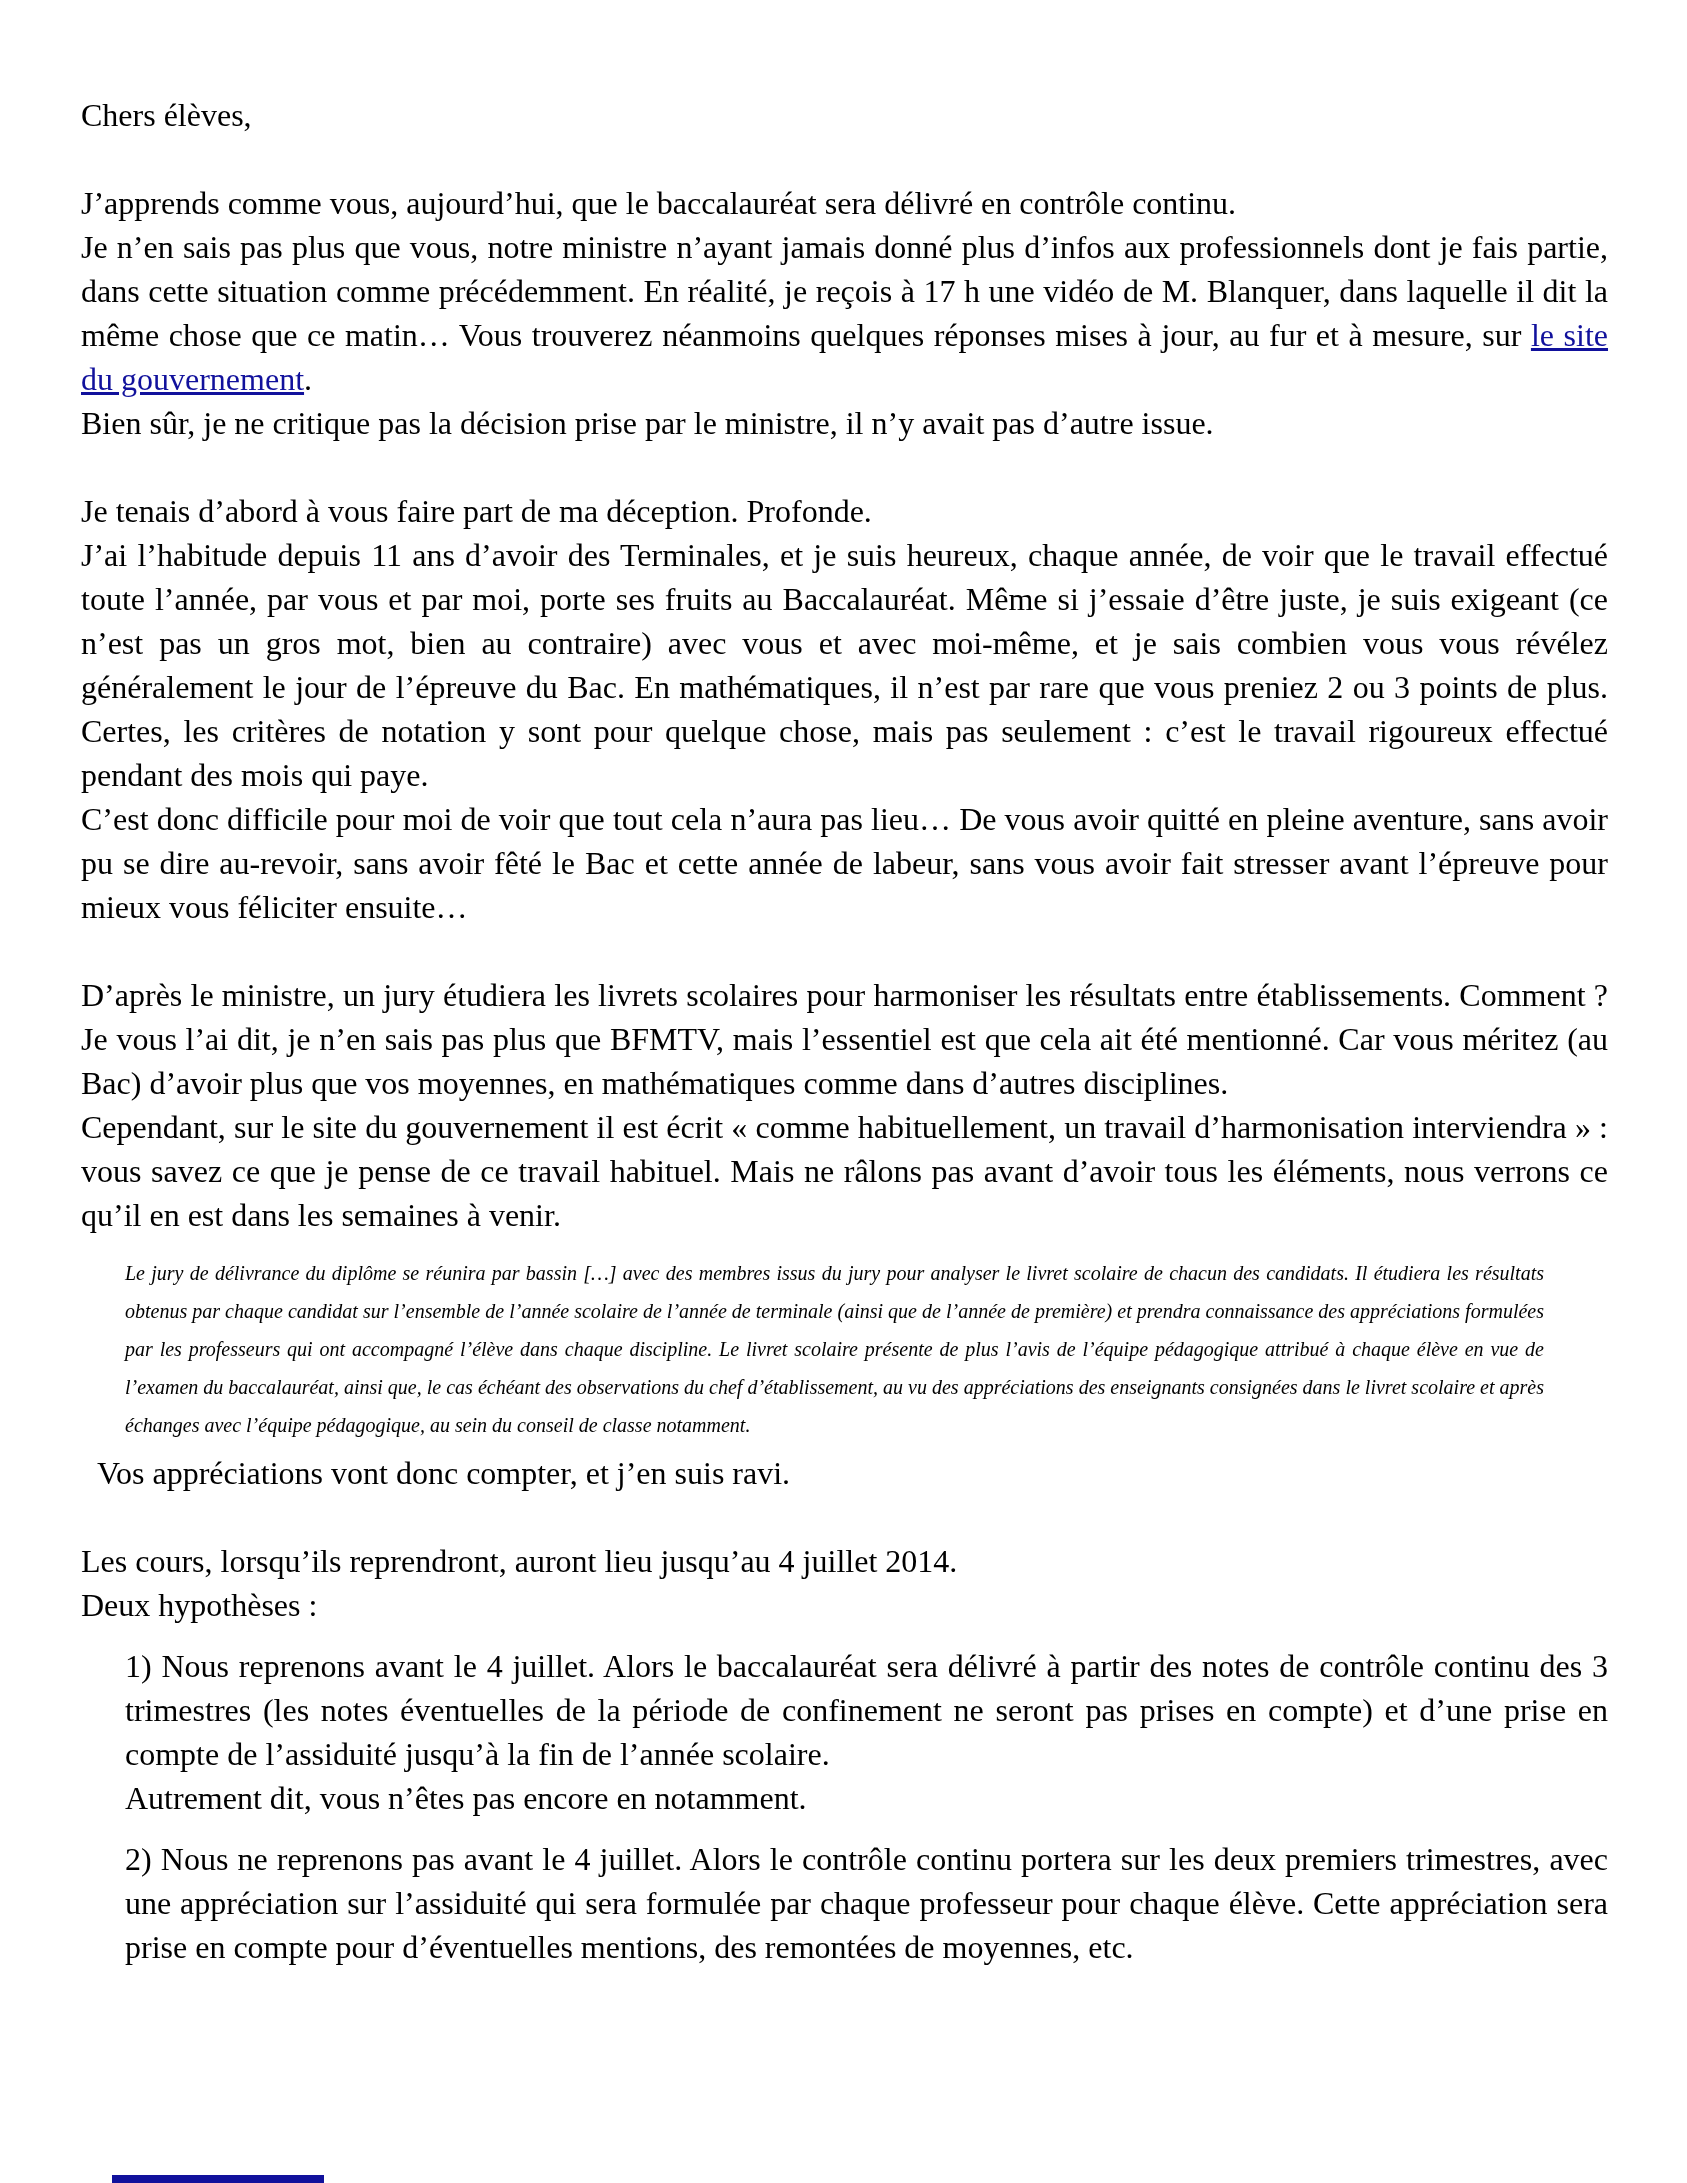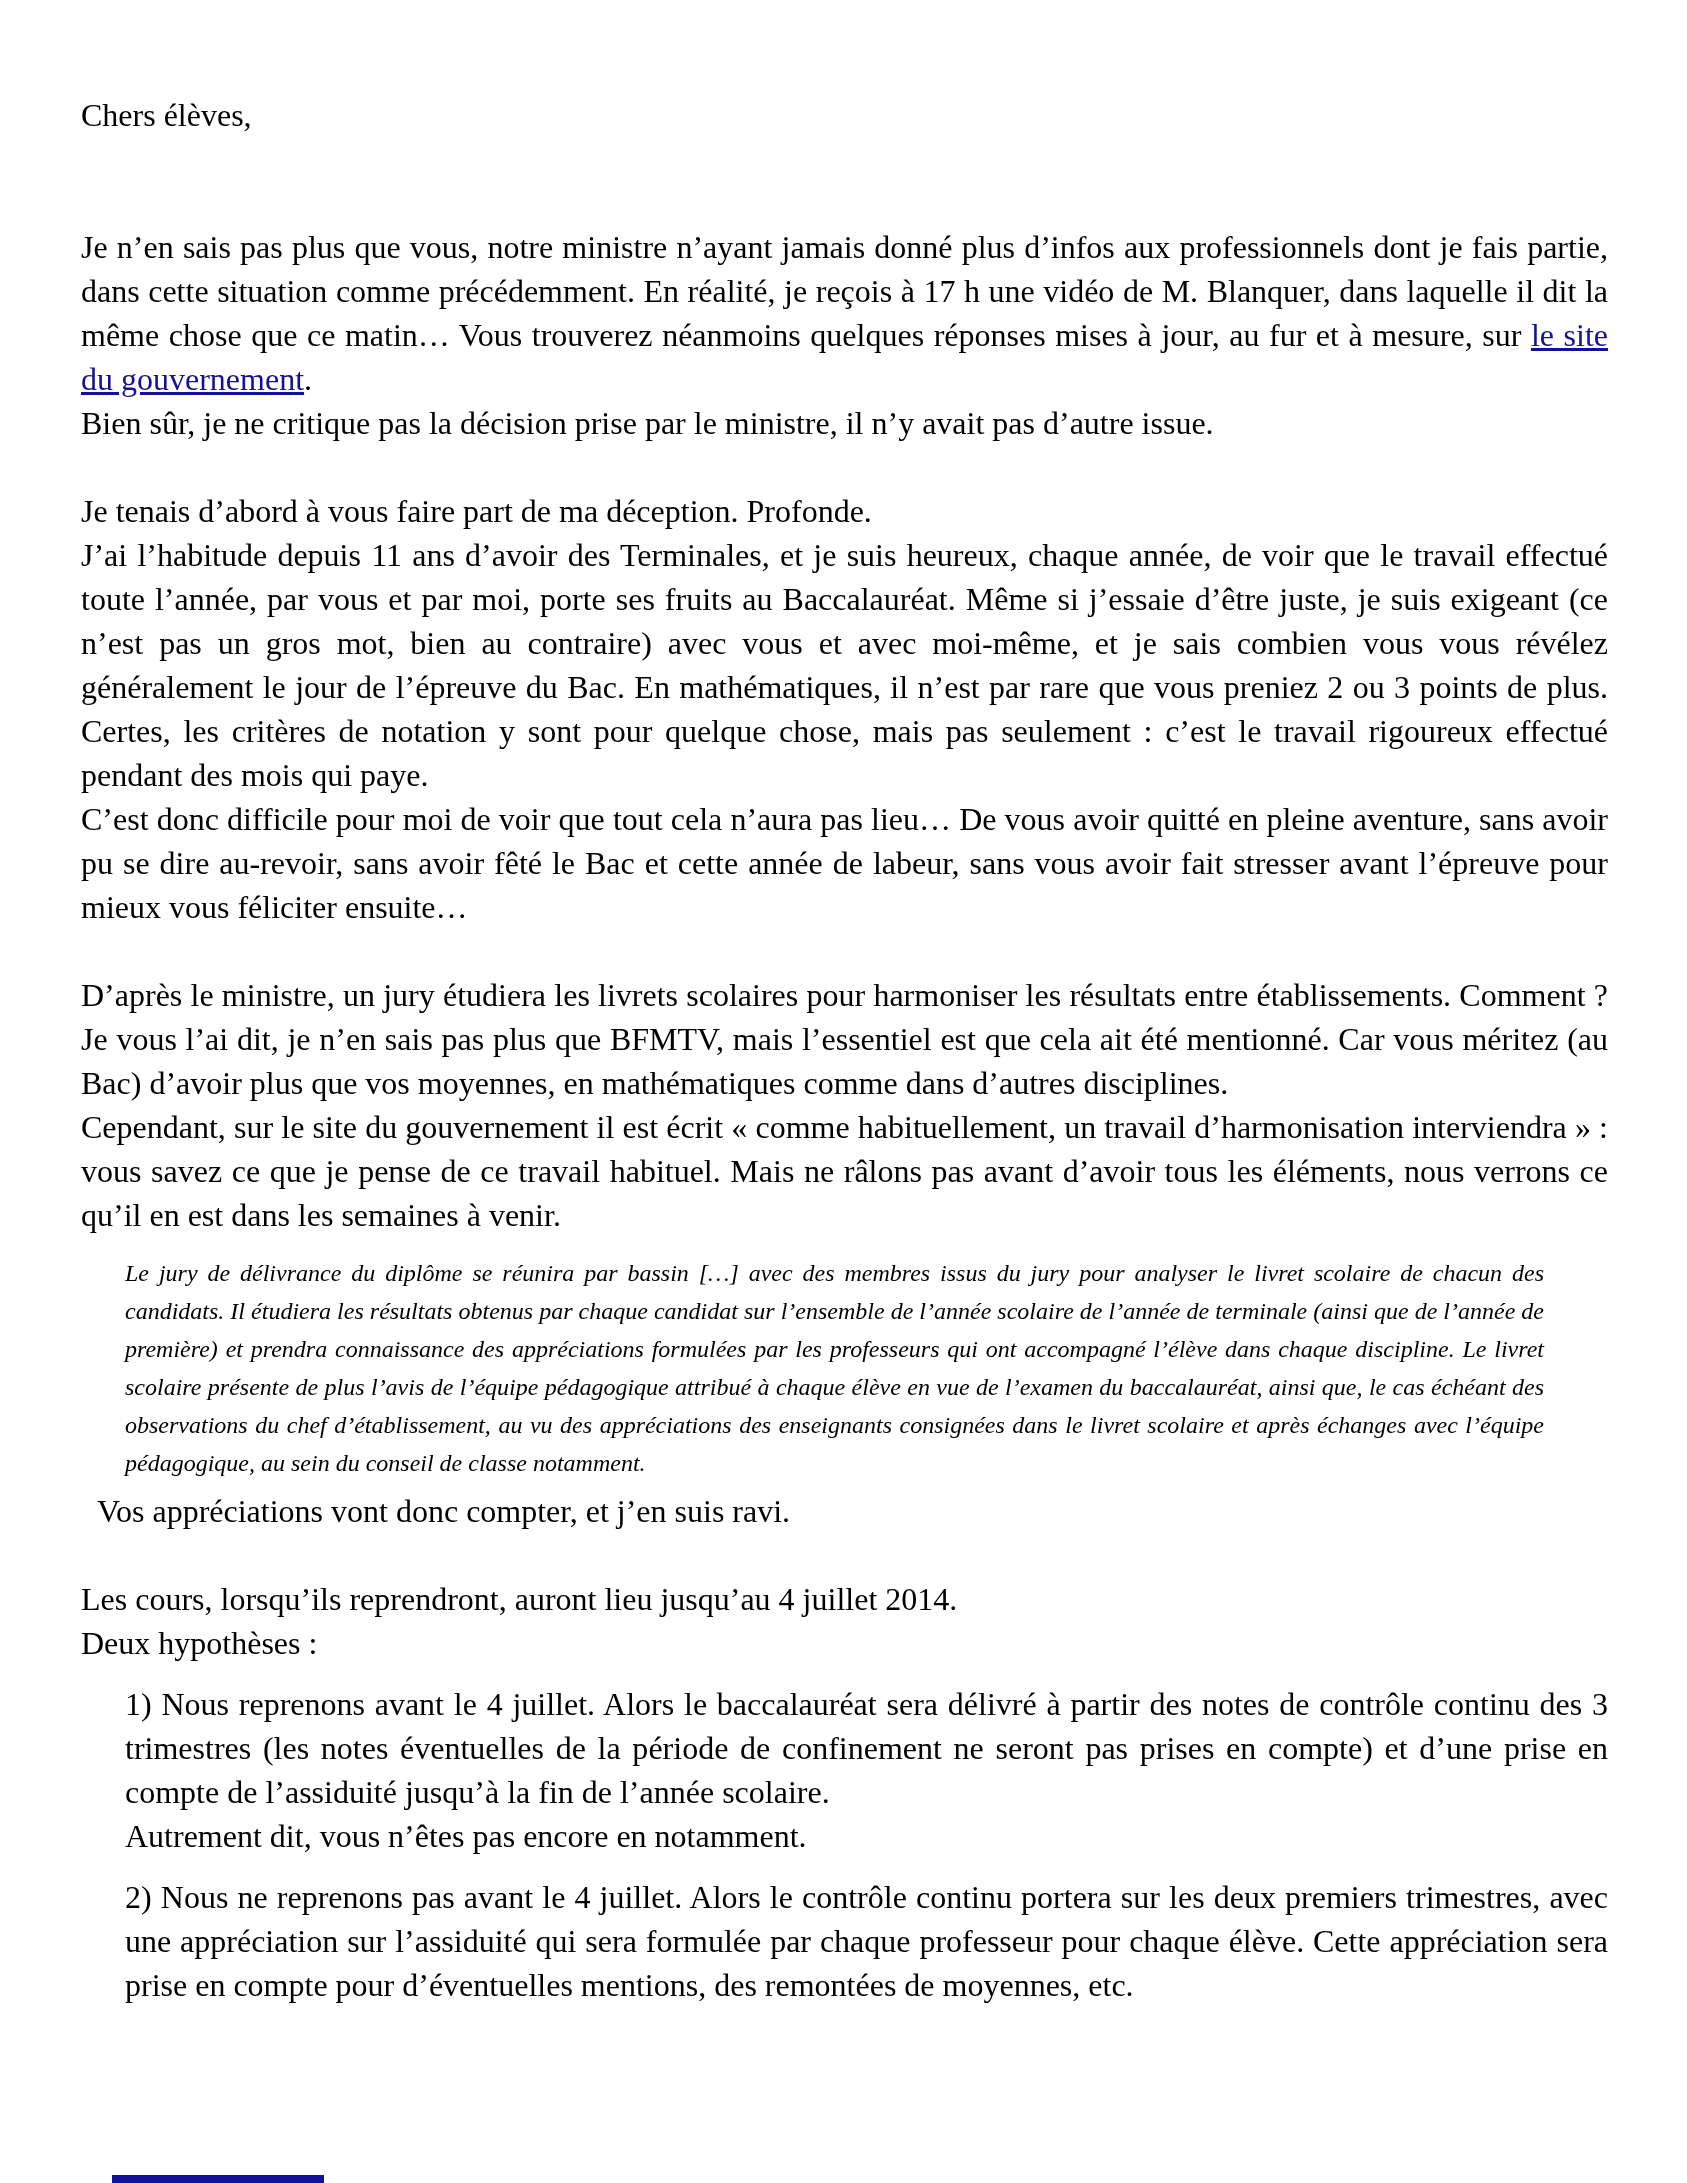--- a/index.html
+++ b/index.html
@@ -32,21 +32,21 @@
   .sp-1 { margin-top: 44px; }   
   .sp-small { margin-top: 17px; }
   .sp-tiny { margin-top: 6.6px; margin-left: 16px; }
   a.doc-link {
     color: #11119c;
     text-decoration: underline;
     cursor: pointer;
   }
   .blockquote {
     font-style: italic;
-    font-size: 24px;
+    font-size: 20px;
     line-height: 38px;
     margin-left: 44px;
     margin-right: 64px;
   }
   .indent-item {
     margin-left: 44px;
   }
   .cutoff-fragment {
     position: absolute;
     left: 112px;
@@ -57,21 +57,21 @@
   }
 </style>
 </head>
 <body>
 
 <div class="page">
 
   <p class="salutation">Chers élèves,</p>
 
   <p class="sp-1">
-    <br>
+    <span>J’apprends comme vous, aujourd’hui, que le baccalauréat sera délivré en contrôle continu.</span><br>
     <span>Je n’en sais pas plus que vous, notre ministre n’ayant jamais donné plus d’infos aux professionnels dont je fais partie, dans cette situation comme précédemment. En réalité, je reçois à 17 h une vidéo de M. Blanquer, dans laquelle il dit la même chose que ce matin… Vous trouverez néanmoins quelques réponses mises à jour, au fur et à mesure, sur </span><a class="doc-link">le site du gouvernement</a><span>.</span><br>
     <span>Bien sûr, je ne critique pas la décision prise par le ministre, il n’y avait pas d’autre issue.</span>
   </p>
 
   <p class="sp-1">
     <span>Je tenais d’abord à vous faire part de ma déception. Profonde.</span><br>
     <span>J’ai l’habitude depuis 11 ans d’avoir des Terminales, et je suis heureux, chaque année, de voir que le travail effectué toute l’année, par vous et par moi, porte ses fruits au Baccalauréat. Même si j’essaie d’être juste, je suis exigeant (ce n’est pas un gros mot, bien au contraire) avec vous et avec moi-même, et je sais combien vous vous révélez généralement le jour de l’épreuve du Bac. En mathématiques, il n’est par rare que vous preniez 2 ou 3 points de plus. Certes, les critères de notation y sont pour quelque chose, mais pas seulement : c’est le travail rigoureux effectué pendant des mois qui paye.</span><br>
     <span>C’est donc difficile pour moi de voir que tout cela n’aura pas lieu… De vous avoir quitté en pleine aventure, sans avoir pu se dire au-revoir, sans avoir fêté le Bac et cette année de labeur, sans vous avoir fait stresser avant l’épreuve pour mieux vous féliciter ensuite…</span>
   </p>
 

